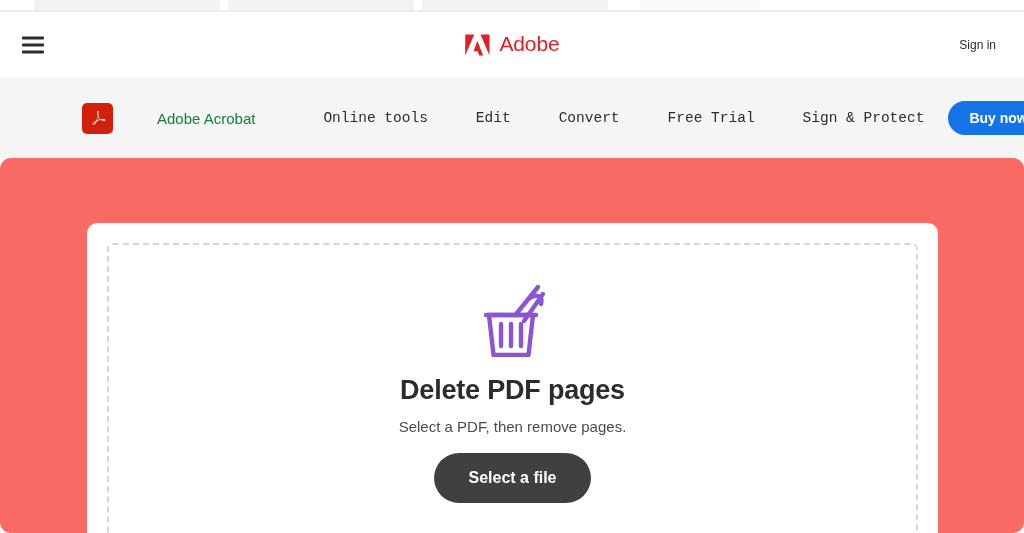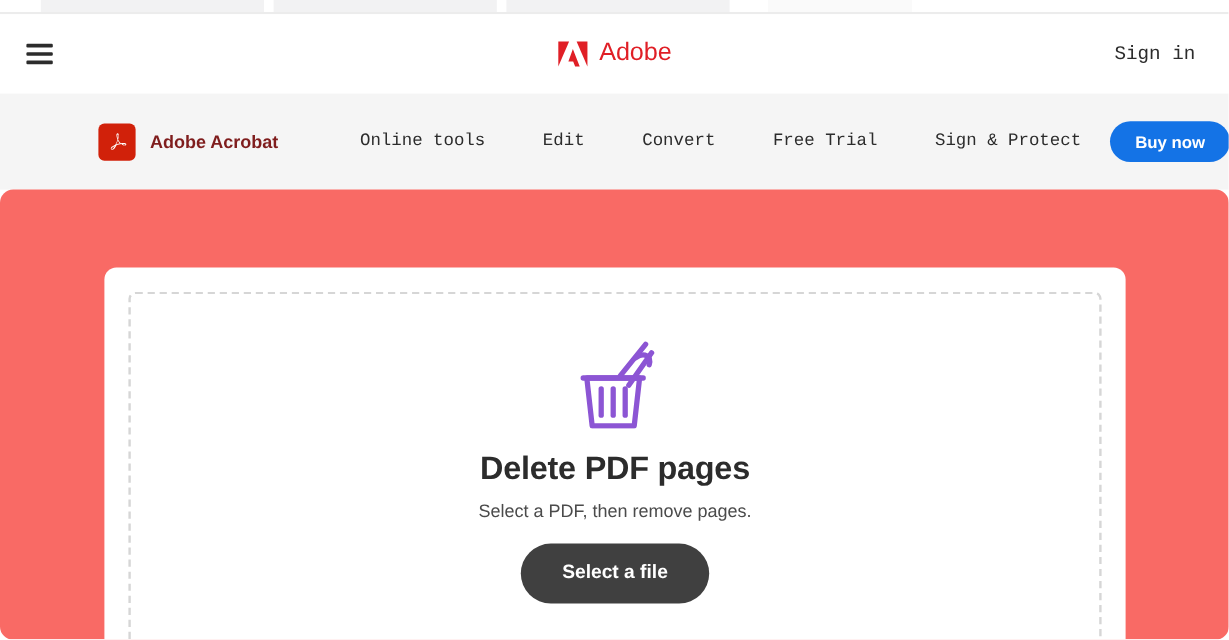--- a/index.html
+++ b/index.html
@@ -99,26 +99,25 @@
     color: #e01f26;
     letter-spacing: -0.1px;
     line-height: 1;
   }
 
   .signin-link {
     position: absolute;
     right: 28px;
     top: 50%;
     transform: translateY(-50%);
-    font-size: 16px;
+    font-size: 12px;
     color: #2c2c2c;
     text-decoration: none;
     cursor: pointer;
     white-space: nowrap;
-    font-family: Liberation Mono, monospace;
   }
 
   
   .product-nav {
     position: absolute;
     top: 78px; left: 0;
     width: 1024px;
     height: 80px;
     background: #f5f5f5;
     display: flex;
@@ -139,23 +138,24 @@
     border-radius: 5px;
     background: #d1210a;
     display: flex;
     align-items: center;
     justify-content: center;
     flex: none;
   }
   .acrobat-tile svg { display: block; }
   .acrobat-name {
     font-size: 15px;
-    font-weight: 700;
-    color: #7f1d1d;
+    font-weight: 400;
+    color: #15803d;
     white-space: nowrap;
+    margin-left: 32px;
   }
 
   .nav-links {
     display: flex;
     align-items: center;
     gap: 0;
     flex: 1;
     font-family: Liberation Mono, monospace;
   }
   .nav-link {

